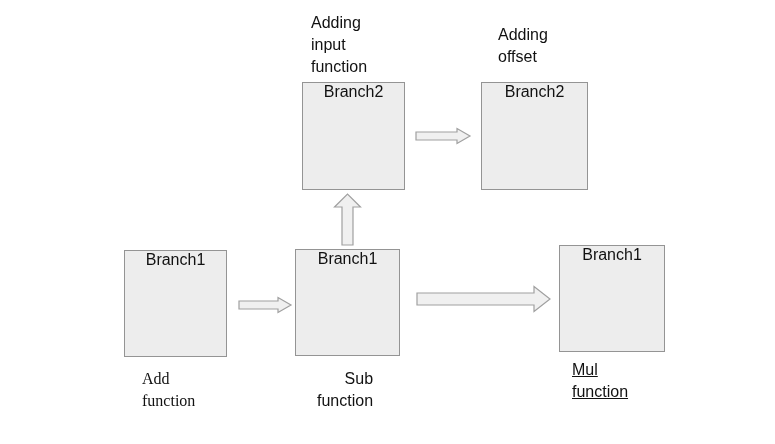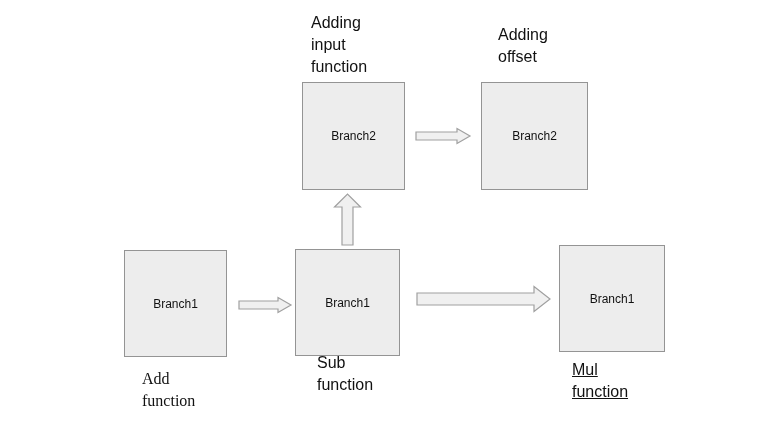--- a/index.html
+++ b/index.html
@@ -14,41 +14,41 @@
     background: var(--bg, #ffffff);
     font-family: "Liberation Sans", sans-serif;
     overflow: hidden;
   }
   .node {
     position: absolute;
     box-sizing: border-box;
     background: var(--box-fill, #ededed);
     border: 1px solid var(--box-border, #949494);
     display: flex;
-    align-items: center;
+    align-items: flex-start;
     justify-content: center;
-    font-size: 12px;
+    font-size: 16px;
     color: var(--text, #111111);
   }
   .node-a { left: 302px; top: 82px;  width: 103px; height: 108px; }
   .node-b { left: 481px; top: 82px;  width: 107px; height: 108px; }
   .node-c { left: 124px; top: 250px; width: 103px; height: 107px; }
   .node-d { left: 295px; top: 249px; width: 105px; height: 107px; }
   .node-e { left: 559px; top: 245px; width: 106px; height: 107px; }
   .caption {
     position: absolute;
     font-size: 16px;
     line-height: 22px;
     white-space: pre-line;
     color: var(--text, #111111);
   }
   .cap-a { left: 311px; top: 12px; }
   .cap-b { left: 498px; top: 24px; }
   .cap-c { left: 142px; top: 368px; font-family: Liberation Serif, serif; }
-  .cap-d { left: 317px; top: 352px; }
+  .cap-d { left: 317px; top: 368px; text-align: right; }
   .cap-e { left: 572px; top: 359px; text-decoration: underline; }
   svg.arrows {
     position: absolute;
     left: 0;
     top: 0;
     width: 775px;
     height: 444px;
     pointer-events: none;
   }
   svg.arrows polygon {

